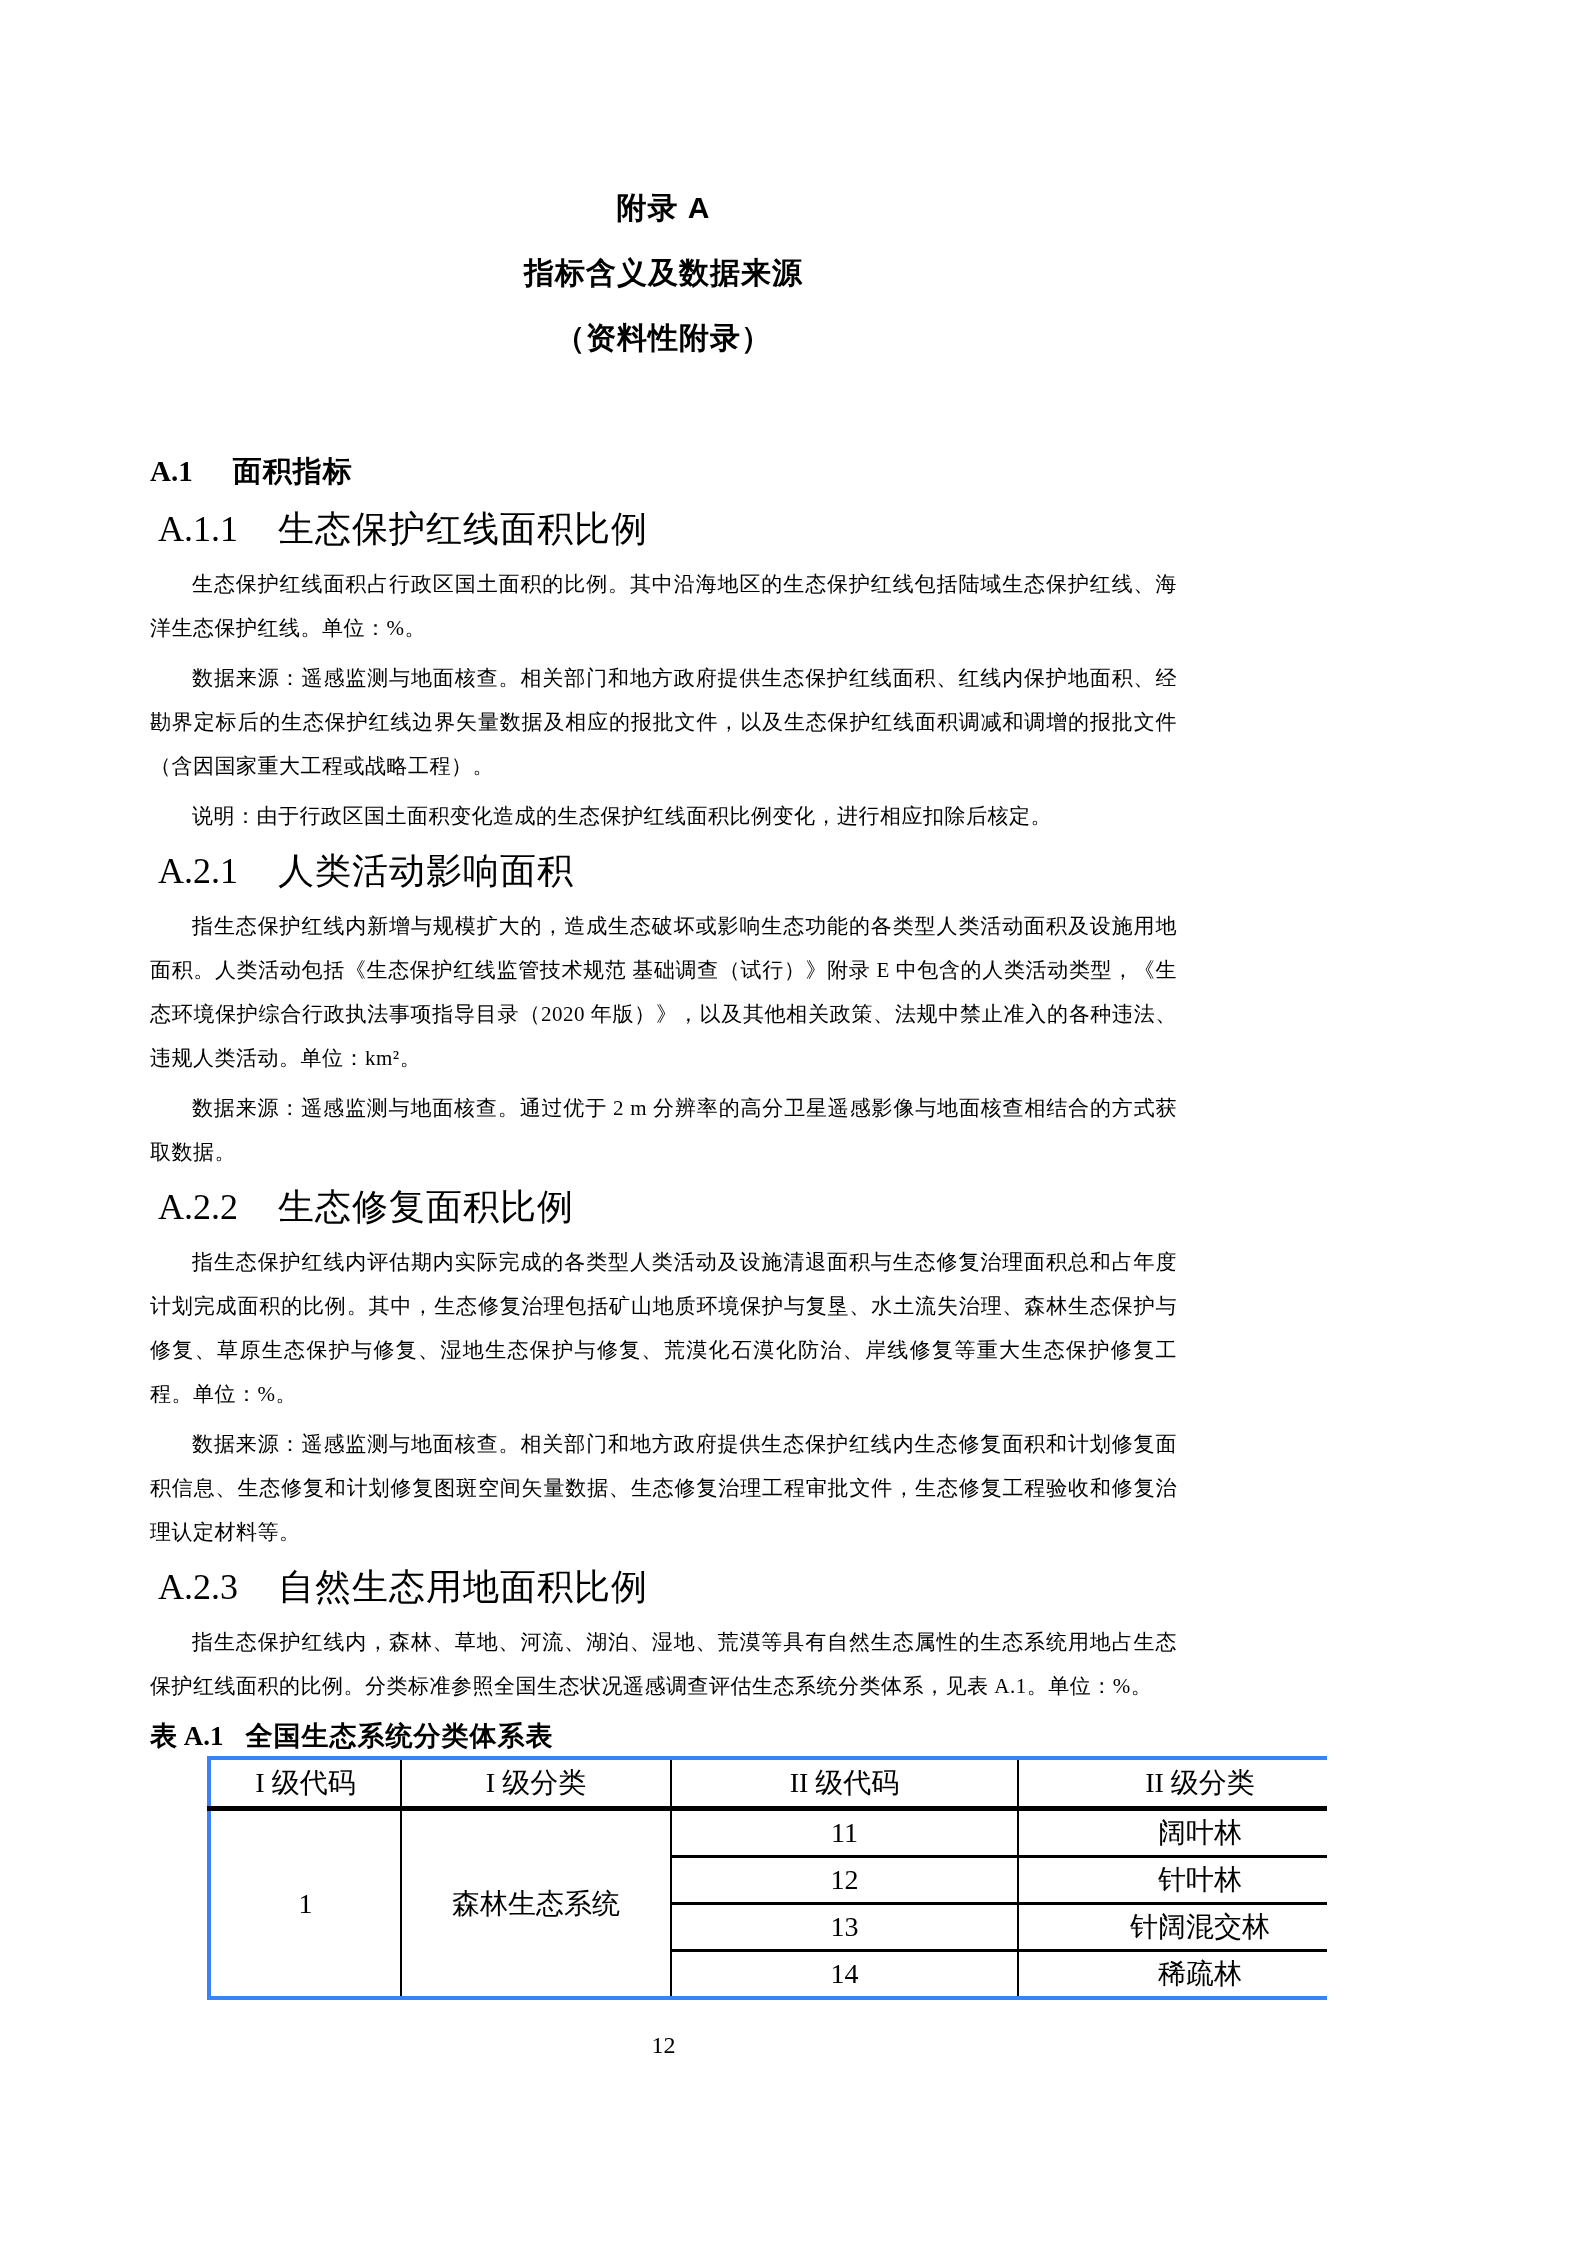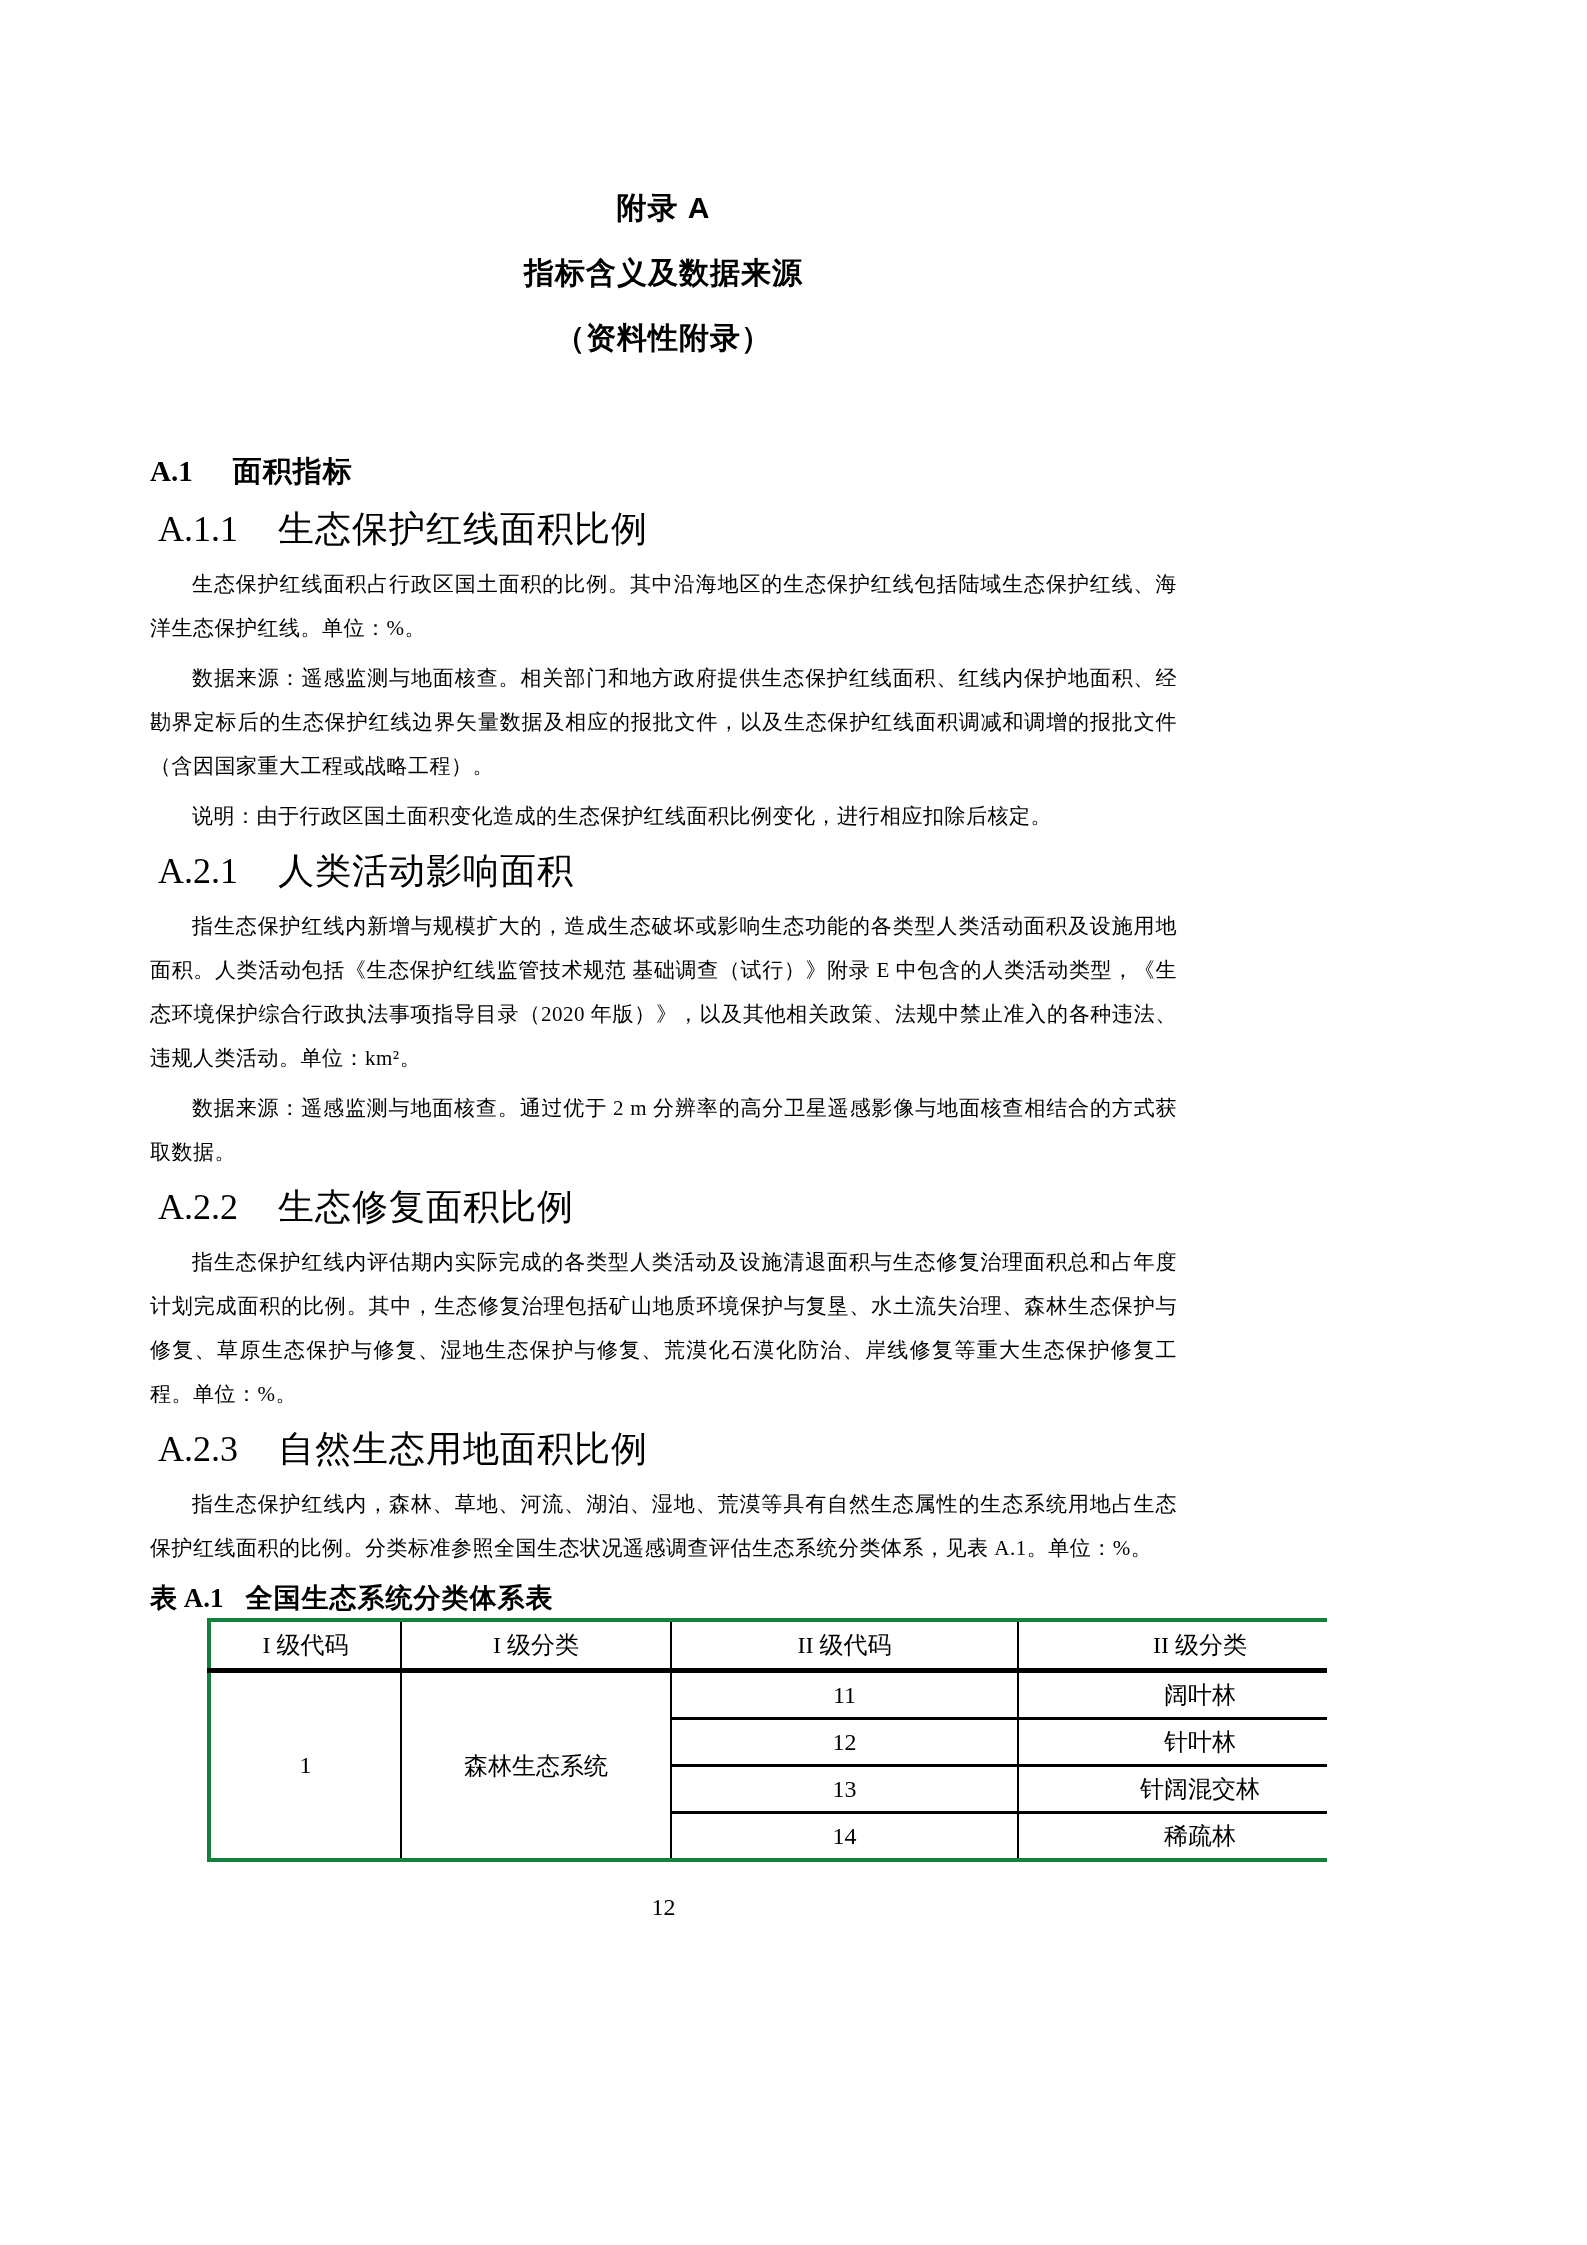--- a/index.html
+++ b/index.html
@@ -62,22 +62,22 @@
     line-height: 40px;
   }
   .table-caption .cap-label { font-family: "Liberation Serif", serif; margin-right: 22px; }
   .table-caption .cap-title { font-family: "Liberation Sans", sans-serif; letter-spacing: 1px; }
   
   table.class-table {
     margin-left: 57px;
     width: 1178px;
     table-layout: fixed;
     border-collapse: collapse;
-    border: 4px solid #15803d;
-    font-size: 24px;
+    border: 4px solid #3b82f6;
+    font-size: 28px;
   }
   table.class-table th, table.class-table td {
     border-style: solid;
     border-color: #000;
     border-width: 3px 2px;
     text-align: center;
     vertical-align: middle;
     padding: 0;
     font-weight: normal;
   }
@@ -118,20 +118,21 @@
     <div class="h3">
       <span class="num">A.2.1</span><span class="ht">人类活动影响面积</span>
     </div>
     <p class="body-p">指生态保护红线内新增与规模扩大的，造成生态破坏或影响生态功能的各类型人类活动面积及设施用地面积。人类活动包括《生态保护红线监管技术规范 基础调查（试行）》附录 E 中包含的人类活动类型，《生态环境保护综合行政执法事项指导目录（2020 年版）》，以及其他相关政策、法规中禁止准入的各种违法、违规人类活动。单位：km²。</p>
     <p class="body-p">数据来源：遥感监测与地面核查。通过优于 2 m 分辨率的高分卫星遥感影像与地面核查相结合的方式获取数据。</p>
 
     <div class="h3">
       <span class="num">A.2.2</span><span class="ht">生态修复面积比例</span>
     </div>
     <p class="body-p">指生态保护红线内评估期内实际完成的各类型人类活动及设施清退面积与生态修复治理面积总和占年度计划完成面积的比例。其中，生态修复治理包括矿山地质环境保护与复垦、水土流失治理、森林生态保护与修复、草原生态保护与修复、湿地生态保护与修复、荒漠化石漠化防治、岸线修复等重大生态保护修复工程。单位：%。</p>
+    <p class="body-p">数据来源：遥感监测与地面核查。相关部门和地方政府提供生态保护红线内生态修复面积和计划修复面积信息、生态修复和计划修复图斑空间矢量数据、生态修复治理工程审批文件，生态修复工程验收和修复治理认定材料等。</p>
 
     <div class="h3">
       <span class="num">A.2.3</span><span class="ht">自然生态用地面积比例</span>
     </div>
     <p class="body-p">指生态保护红线内，森林、草地、河流、湖泊、湿地、荒漠等具有自然生态属性的生态系统用地占生态保护红线面积的比例。分类标准参照全国生态状况遥感调查评估生态系统分类体系，见表 A.1。单位：%。</p>
 
     <div class="table-caption">
       <span class="cap-label">表 A.1</span><span class="cap-title">全国生态系统分类体系表</span>
     </div>
 

